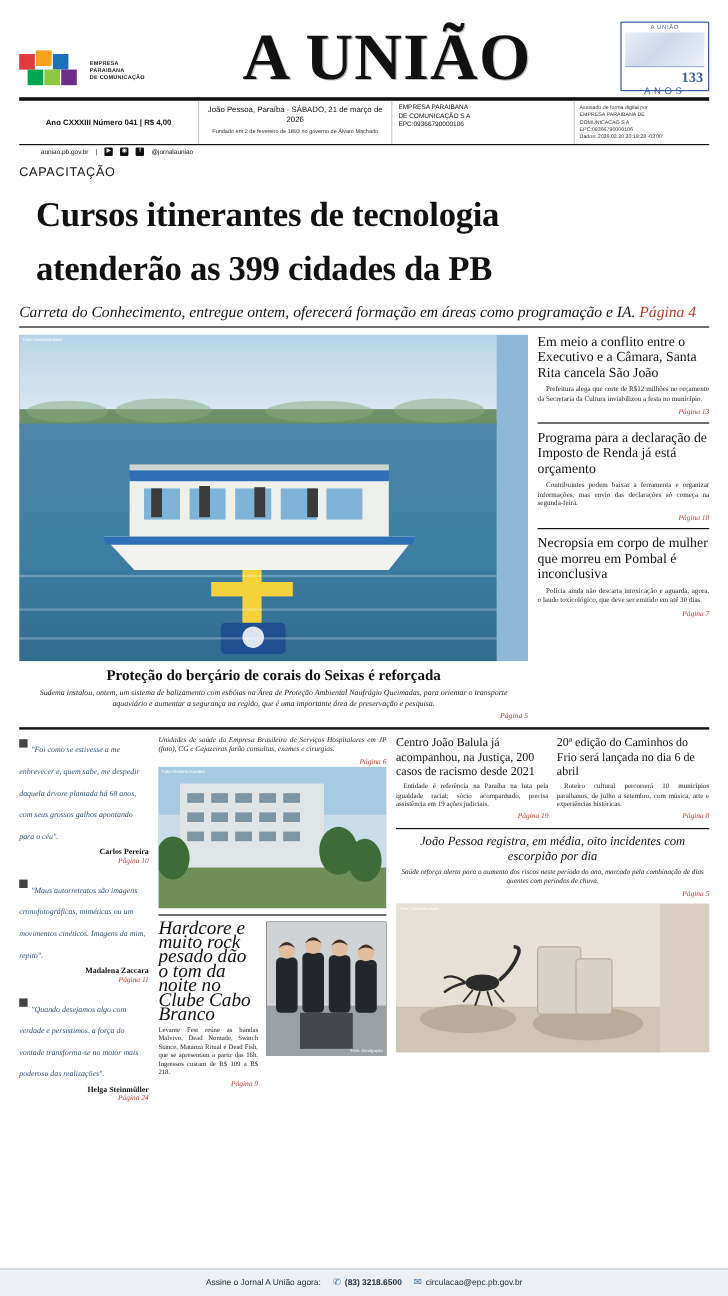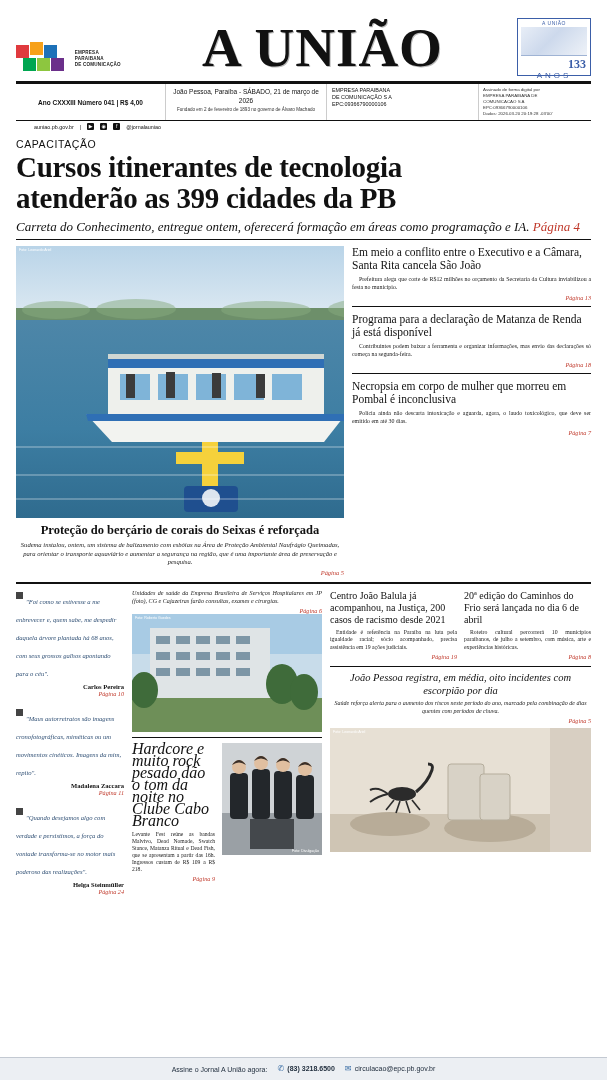--- a/index.html
+++ b/index.html
@@ -29,28 +29,28 @@
   .infocell{padding:3px 4px;box-sizing:border-box;}
   .ic1{width:150px;font-size:6.5px;font-weight:bold;text-align:center;display:flex;align-items:center;justify-content:center;border-right:1px solid #ccc;}
   .ic2{flex:1;text-align:center;font-size:6.5px;line-height:9px;border-right:1px solid #ccc;}
   .ic2 .small{font-size:4.6px;font-weight:normal;color:#333;}
   .ic3{width:152px;font-size:5.4px;line-height:7px;border-right:1px solid #ccc;padding-left:5px;}
   .ic4{width:112px;font-size:4.4px;line-height:6px;color:#333;}
   .sicon{width:7px;height:7px;background:#111;border-radius:1px;display:inline-block;color:#fff;font-size:5px;line-height:7px;text-align:center;}
 
   
   .kicker{font-family:"Liberation Sans",sans-serif;font-size:10.5px;letter-spacing:.6px;margin:7px 0 2px 0;color:#111;}
-  .headline{font-size:29px;line-height:31px;font-weight:bold;margin:0;letter-spacing:-.3px;}
+  .headline{font-size:29px;line-height:31px;font-weight:bold;margin:14px;letter-spacing:-.3px;}
   .subhead{font-style:italic;font-size:13px;margin:7px 0 6px 0;line-height:12px;}
   .pglink{color:#c0392b;font-style:italic;}
   .hrule{height:1px;background:#111;margin:4px 0 6px 0;}
 
   
   .maingrid{display:flex;gap:8px;}
-  .col-photo{width:328px;}
+  .col-photo{width:424px;}
   .col-right{flex:1;}
   .photo{width:100%;height:272px;position:relative;overflow:hidden;background:#8fb8d8;}
   .credit{position:absolute;top:2px;left:3px;font-family:"Liberation Sans",sans-serif;font-size:3.6px;color:#fff;}
   .cap-title{font-weight:bold;font-size:12.5px;text-align:center;margin:5px 0 3px 0;}
   .cap-text{font-style:italic;font-size:6.6px;line-height:8.6px;text-align:center;color:#222;margin:0 4px;}
   .cap-pg{text-align:right;font-style:italic;font-size:6.4px;color:#c0392b;margin-top:2px;}
 
   .rt-item{border-bottom:1px solid #111;padding-bottom:5px;margin-bottom:6px;}
   .rt-title{font-size:11.5px;line-height:13px;font-weight:normal;margin:0 0 4px 0;}
   .rt-body{font-size:5.9px;line-height:7.6px;text-align:justify;color:#222;text-indent:7px;}
@@ -231,21 +231,21 @@
       <div class="cap-pg">Página 5</div>
     </div>
 
     <div class="col-right">
       <div class="rt-item">
         <div class="rt-title">Em meio a conflito entre o Executivo e a Câmara, Santa Rita cancela São João</div>
         <div class="rt-body">Prefeitura alega que corte de R$12 milhões no orçamento da Secretaria da Cultura inviabilizou a festa no município.</div>
         <div class="rt-pg">Página 13</div>
       </div>
       <div class="rt-item">
-        <div class="rt-title">Programa para a declaração de Matanza de Renda já está disponível</div>
+        <div class="rt-title">Programa para a declaração de Imposto de Renda já está orçamento</div>
         <div class="rt-body">Contribuintes podem baixar a ferramenta e organizar informações, mas envio das declarações só começa na segunda-feira.</div>
         <div class="rt-pg">Página 18</div>
       </div>
       <div class="rt-item" style="border-bottom:none;">
         <div class="rt-title">Necropsia em corpo de mulher que morreu em Pombal é inconclusiva</div>
         <div class="rt-body">Polícia ainda não descarta intoxicação e aguarda, agora, o laudo toxicológico, que deve ser emitido em até 30 dias.</div>
         <div class="rt-pg">Página 7</div>
       </div>
     </div>
   </div>

